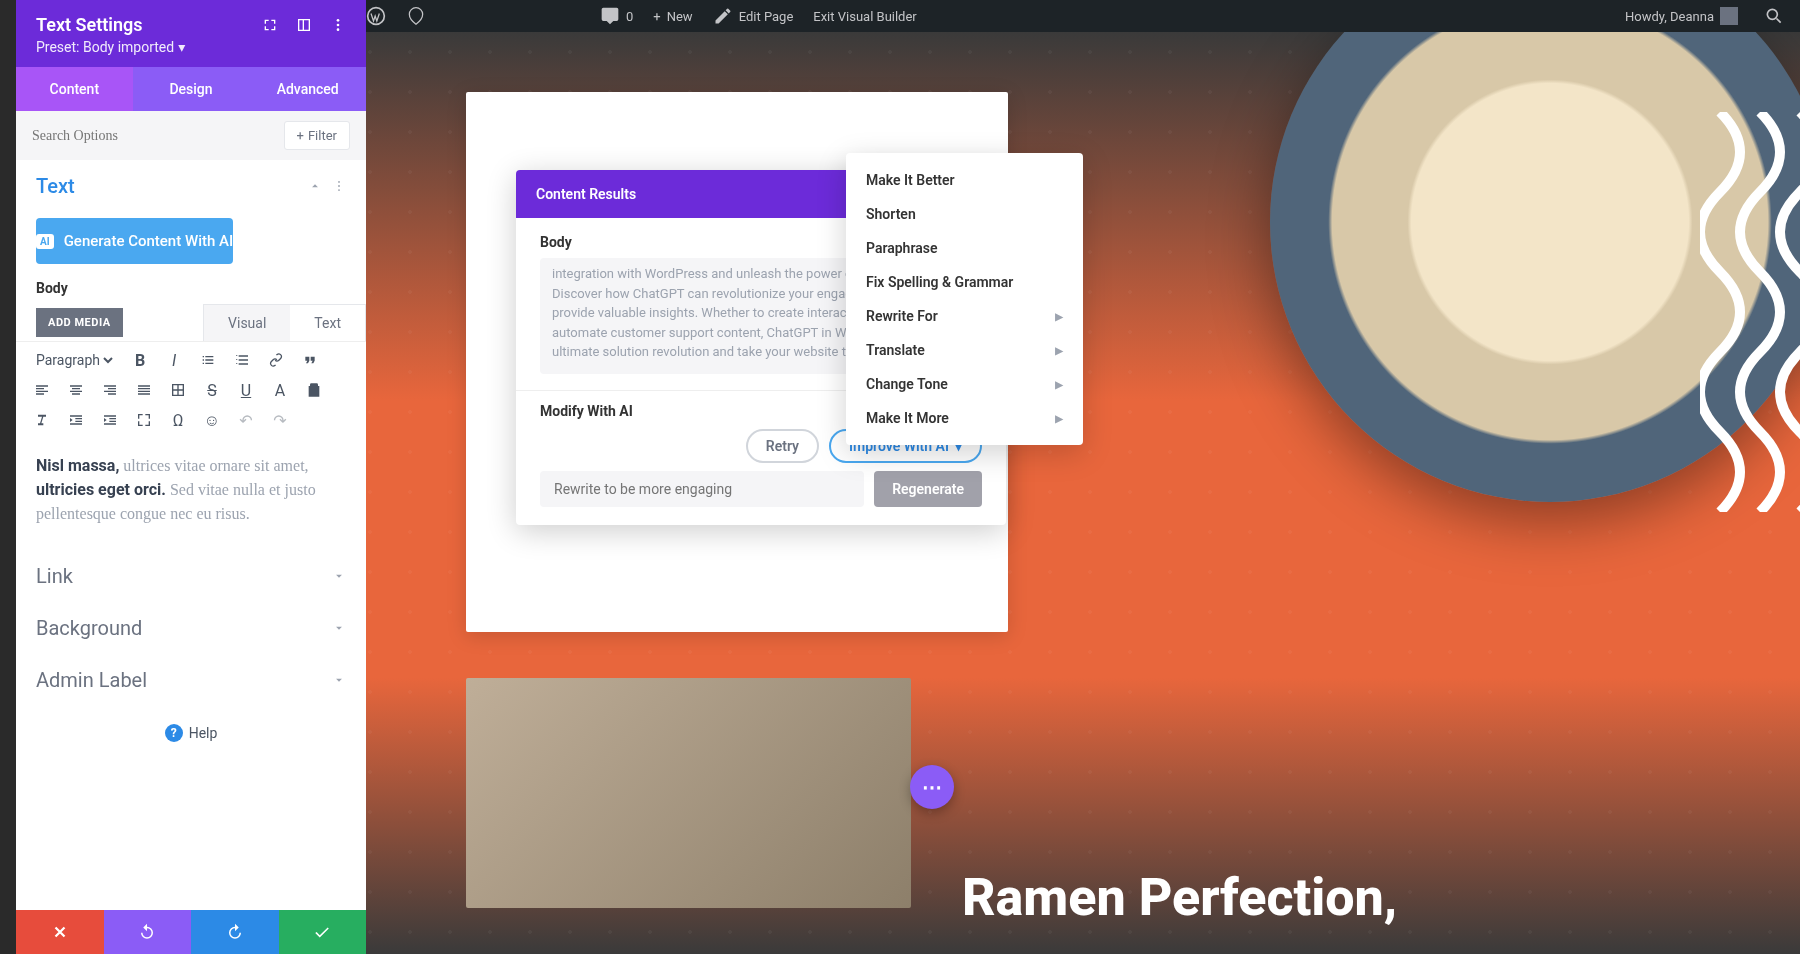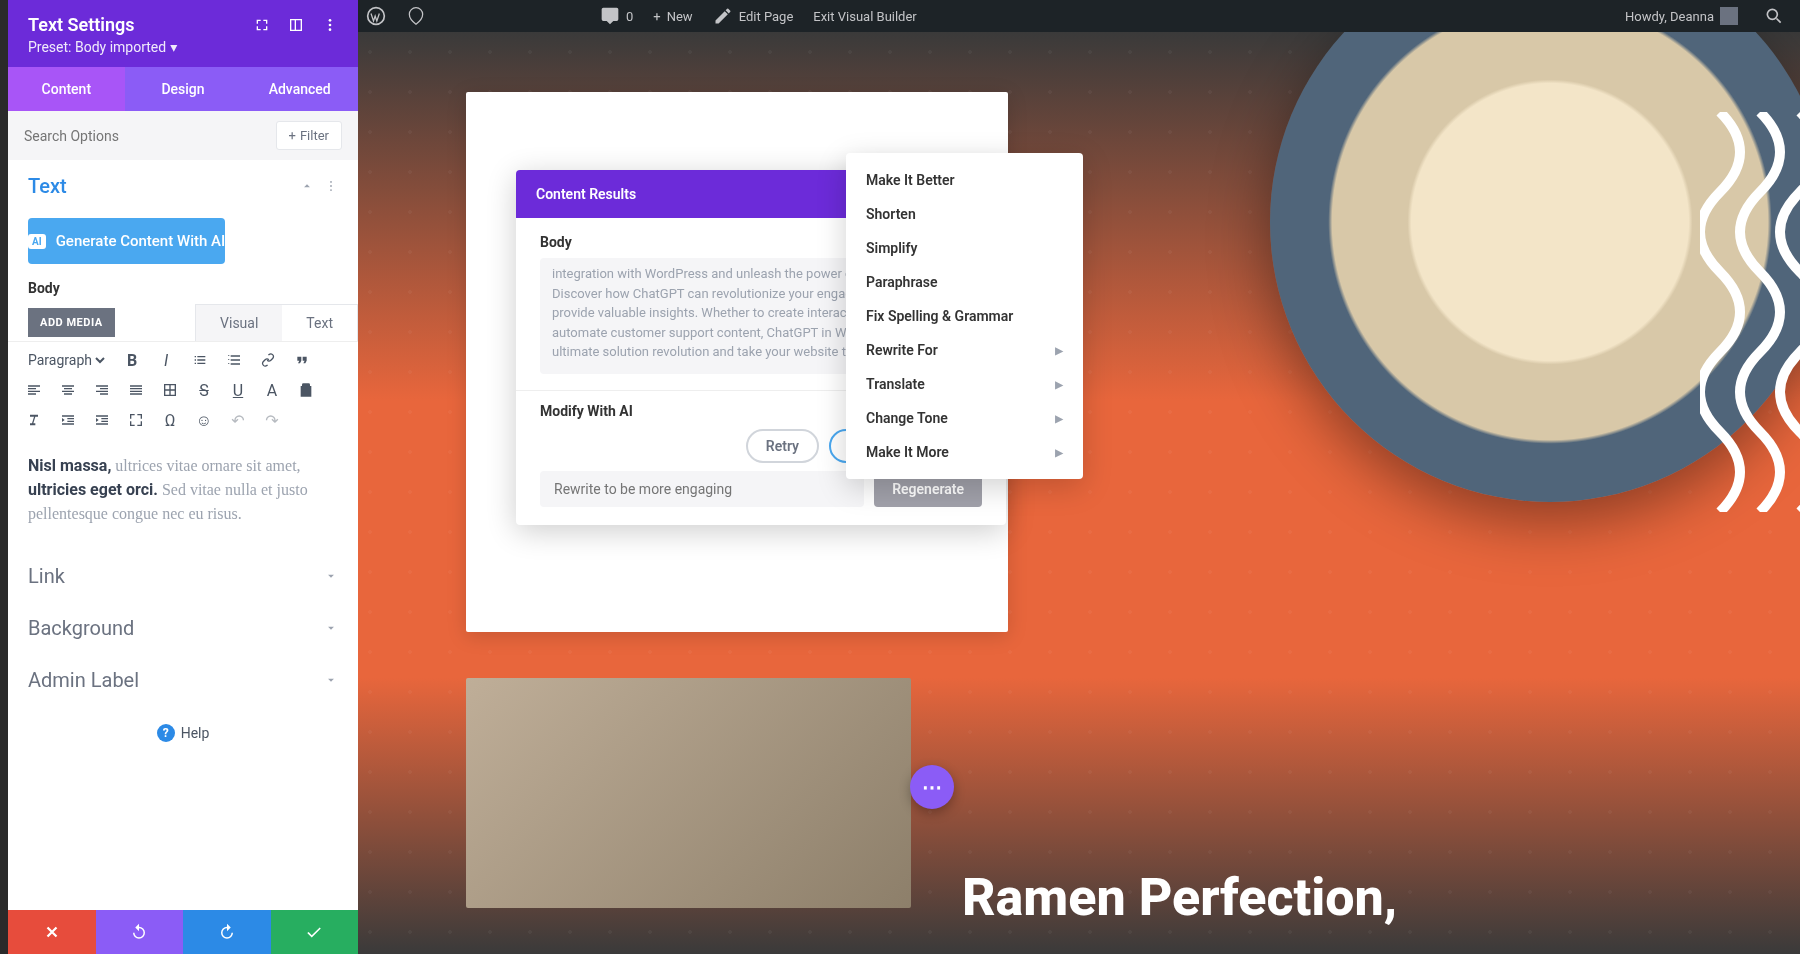--- a/index.html
+++ b/index.html
@@ -20,32 +20,32 @@
 .wave { position: absolute; top: 80px; right: -20px; width: 120px; height: 400px; }
 .wave path { stroke: #fff; stroke-width: 10; fill: none; }
 .hero-text { position: absolute; bottom: 30px; left: 612px; color: #fff; }
 .hero-text .kicker { font-size: 14px; letter-spacing: 3px; font-weight: 700; margin-bottom: 10px; }
 .hero-text .headline { font-size: 52px; font-weight: 800; line-height: 1; }
 .white-card { position: absolute; top: 60px; left: 116px; width: 542px; height: 540px; background: #fff; border-radius: 2px; box-shadow: 0 4px 20px rgba(0,0,0,.15); }
 .img-card { position: absolute; top: 646px; left: 116px; width: 445px; height: 230px; background: linear-gradient(135deg,#bfae98,#8d7f6a); border-radius: 2px; }
 .fab { position: absolute; bottom: 145px; left: 560px; width: 44px; height: 44px; border-radius: 50%; background: #8b5cf6; color: #fff; display: flex; align-items: center; justify-content: center; font-size: 20px; font-weight: 700; box-shadow: 0 4px 12px rgba(0,0,0,.3); }
 
 
-.sidebar { position: absolute; top: 0; left: 8px; width: 350px; height: 100%; background: #fff; z-index: 100; display: flex; flex-direction: column; }
+.sidebar { position: absolute; top: 0; left: 16px; width: 350px; height: 100%; background: #fff; z-index: 100; display: flex; flex-direction: column; }
 .sb-header { background: #6c2bd9; color: #fff; padding: 14px 20px 12px; }
 .sb-title-row { display: flex; align-items: center; justify-content: space-between; }
 .sb-title { font-size: 18px; font-weight: 600; }
 .sb-icons { display: flex; gap: 18px; }
 .sb-icons svg { width: 16px; height: 16px; fill: #fff; cursor: pointer; }
 .sb-preset { font-size: 14px; opacity: .9; margin-top: 4px; display: flex; align-items: center; gap: 4px; }
 .sb-tabs { display: flex; background: #8b5cf6; }
 .sb-tab { flex: 1; text-align: center; padding: 14px 0; color: #fff; font-size: 14px; font-weight: 500; cursor: pointer; }
 .sb-tab.active { background: #a855f7; }
 .sb-search { display: flex; align-items: center; background: #f5f5f7; padding: 10px 16px; gap: 8px; }
-.sb-search input { flex: 1; border: none; background: transparent; font-size: 14px; color: #6b7280; outline: none; }
+.sb-search input { flex: 1; border: none; background: transparent; font-size: 14px; color: #6b7280; outline: none; font-family: Liberation Serif, serif; }
 .sb-filter { background: #fff; border: 1px solid #e5e7eb; border-radius: 3px; padding: 6px 12px; font-size: 13px; color: #6b7280; display: flex; align-items: center; gap: 4px; cursor: pointer; }
 
 .sb-body { flex: 1; overflow-y: auto; }
 .sec-head { display: flex; align-items: center; justify-content: space-between; padding: 14px 20px; cursor: pointer; }
 .sec-head.open .sec-title { color: #2c8ae6; font-size: 20px; font-weight: 500; }
 .sec-head:not(.open) .sec-title { color: #6b7280; font-size: 20px; font-weight: 400; }
 .sec-ctrl { display: flex; gap: 10px; color: #9ca3af; }
 .sec-ctrl svg { width: 14px; height: 14px; fill: currentColor; }
 
 .gen-btn { margin: 6px 20px 16px; background: #4aa8f0; color: #fff; border: none; border-radius: 4px; padding: 14px 0; font-size: 15px; font-weight: 500; display: flex; align-items: center; justify-content: center; gap: 10px; cursor: pointer; }
@@ -400,23 +400,20 @@
 </div>
 
 <div class="dropdown" id="dropdown">
     <div class="dd-item">
       <span>Make It Better</span>
     </div>
     <div class="dd-item">
       <span>Shorten</span>
     </div>
     <div class="dd-item">
-      <span>Simplify</span>
-    </div>
-    <div class="dd-item">
       <span>Paraphrase</span>
     </div>
     <div class="dd-item">
       <span>Fix Spelling &amp; Grammar</span>
     </div>
     <div class="dd-item">
       <span>Rewrite For</span>
       <span class="arrow">▶</span>
     </div>
     <div class="dd-item">

